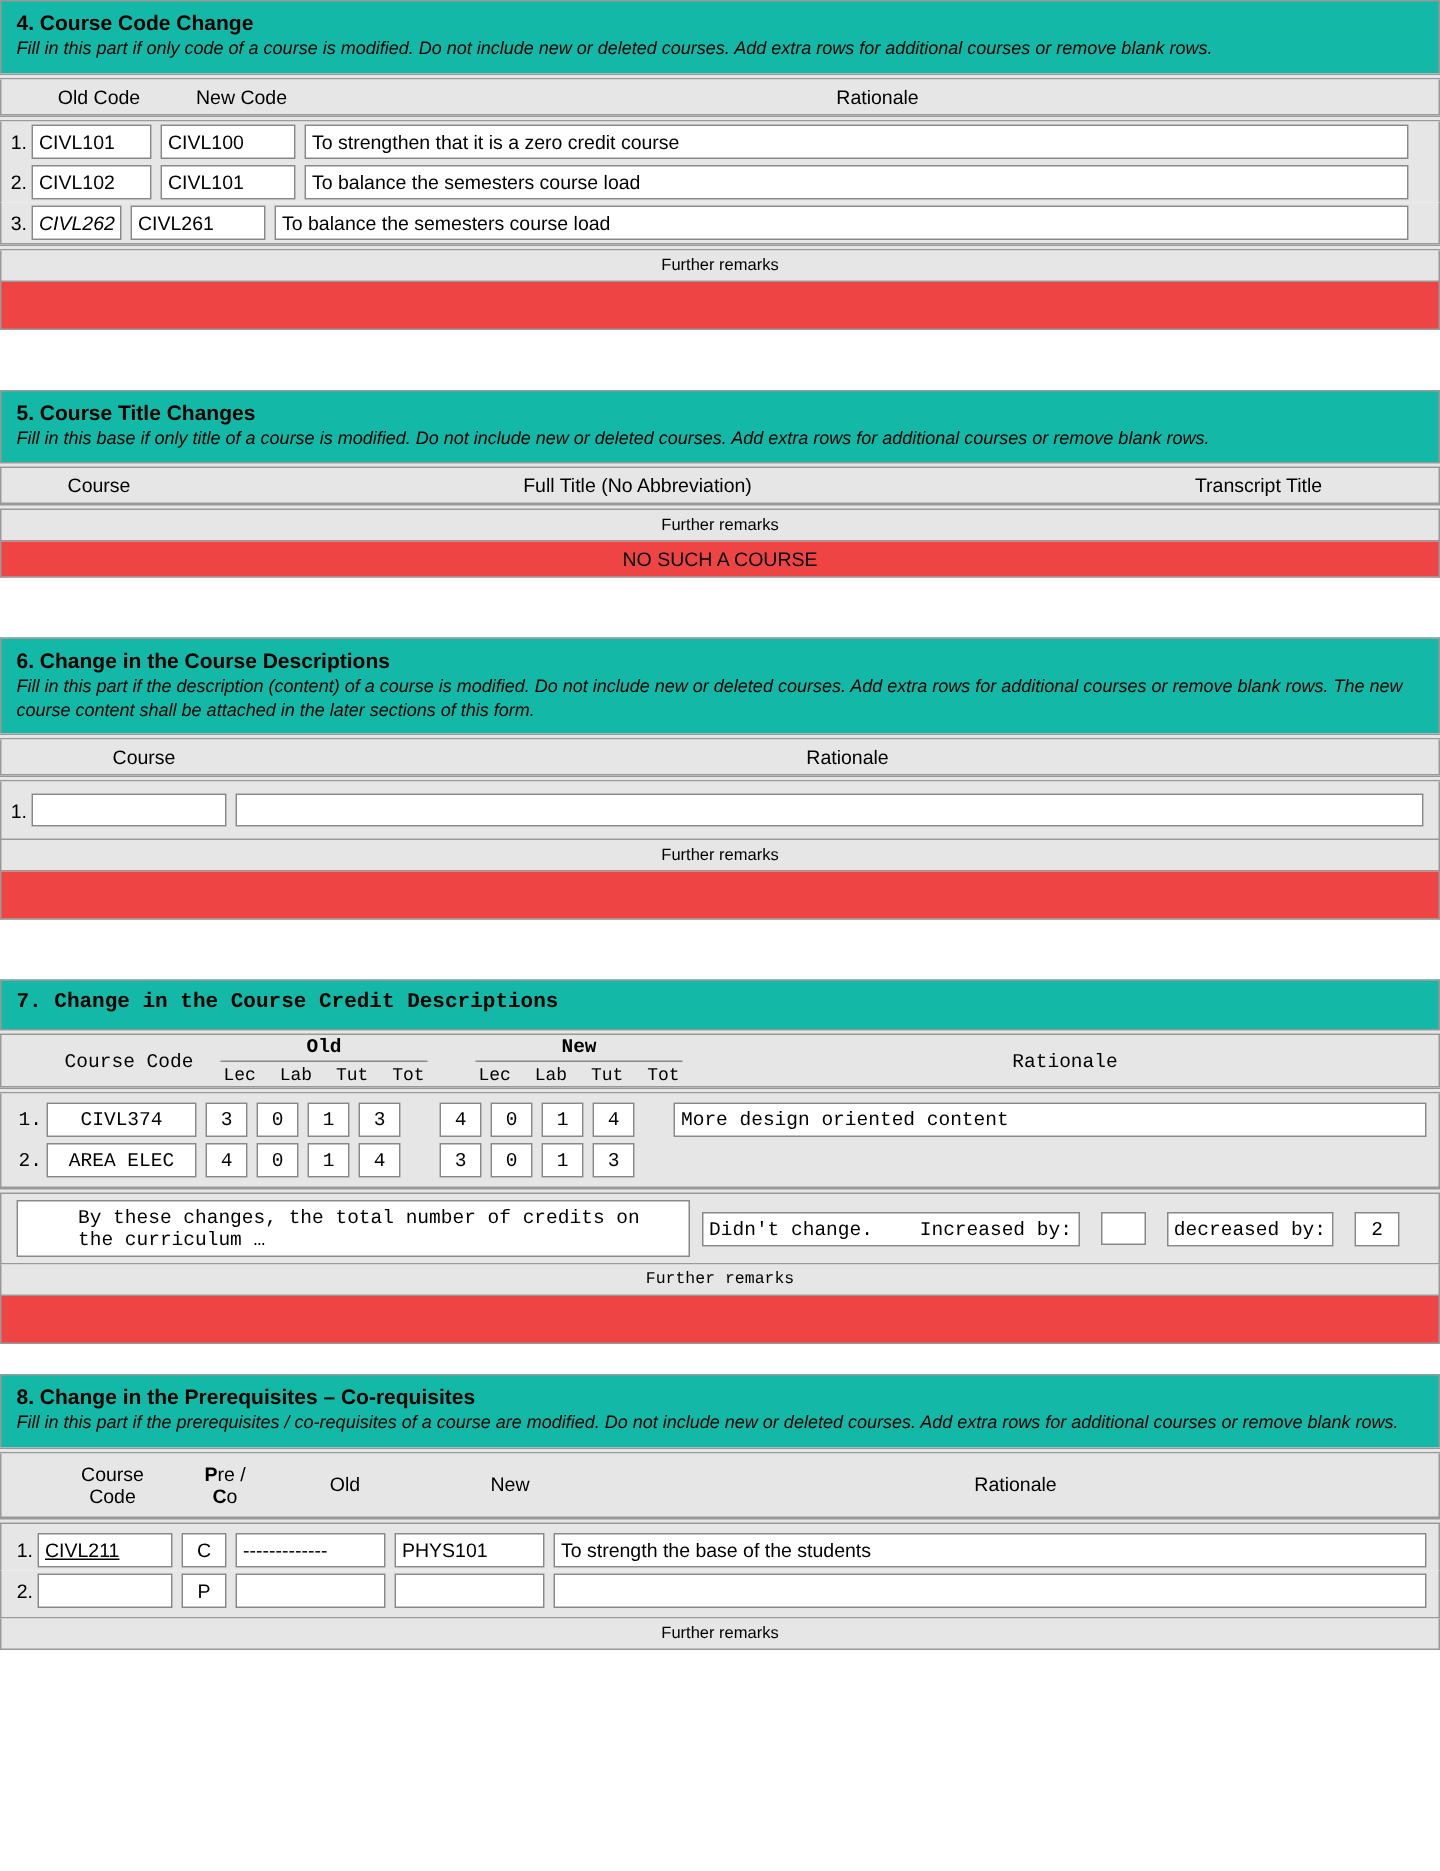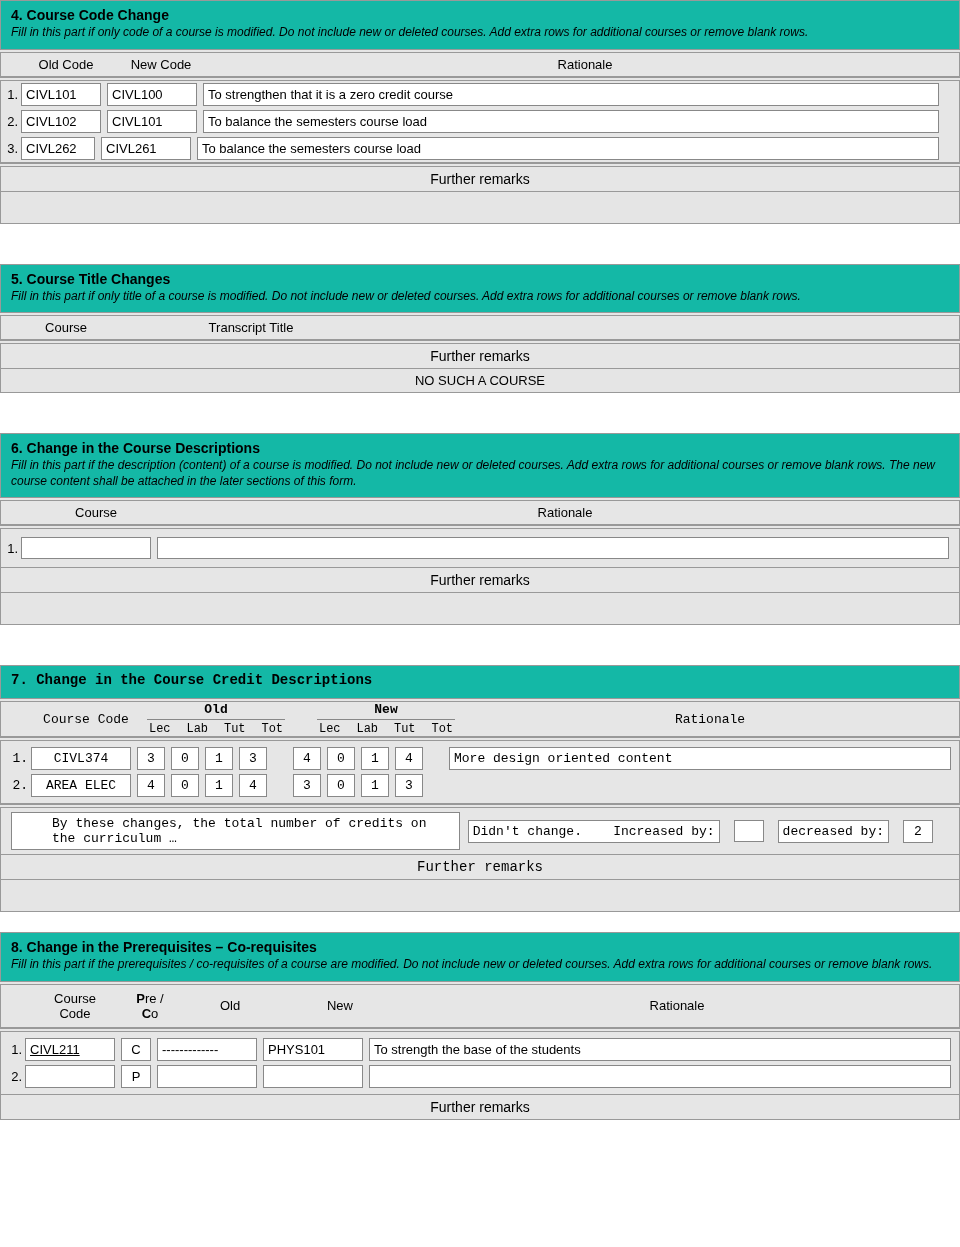--- a/index.html
+++ b/index.html
@@ -65,24 +65,24 @@
     font-size: 13px;
     margin-right: 6px;
     min-height: 22px;
     display: flex;
     align-items: center;
   }
   .box.center { justify-content: center; }
   .remarks-header {
     justify-content: center;
     padding: 4px 0;
-    font-size: 14px;
+    font-size: 11px;
   }
   .remarks-body {
-    background: #e5e5e5;
+    background: #ef4444;
     min-height: 32px;
     padding: 4px 0;
     justify-content: center;
   }
   .subhead-row {
     display: flex;
     border-left: 1px solid #999;
     border-right: 1px solid #999;
     border-bottom: 1px solid #999;
     background: #e6e6e6;
@@ -157,44 +157,45 @@
     <div class="box" style="width:90px;">
         <span>CIVL101</span>
       </div>
     <div class="box" style="flex:1;">
         <span>To balance the semesters course load</span>
       </div>
     <div style="width:14px;"></div>
   </div>
   <div class="value-row">
     <div class="rownum">3.</div>
-    <div class="box" style="width:74px;">
+    <div class="box" style="width:60px;font-style:italic;">
         <span>CIVL262</span>
       </div>
     <div class="box" style="width:90px;">
         <span>CIVL261</span>
       </div>
     <div class="box" style="flex:1;">
         <span>To balance the semesters course load</span>
       </div>
     <div style="width:14px;"></div>
   </div>
   <div class="thinline"></div>
   <div class="remarks-header">Further remarks</div>
   <div class="remarks-body"></div>
 </div>
 
 <div class="section">
   <div class="header-block">
     <div class="title">5. Course Title Changes</div>
-    <div class="desc">Fill in this part if only title of a course is modified. Do not include new or deleted courses. Add extra rows for additional courses or remove blank rows.</div>
+    <div class="desc">Fill in this base if only title of a course is modified. Do not include new or deleted courses. Add extra rows for additional courses or remove blank rows.</div>
   </div>
   <div class="thinline"></div>
   <div class="col-header-row">
     <div class="col-header-cell" style="width:130px;">Course</div>
+    <div class="col-header-cell" style="flex:1;">Full Title (No Abbreviation)</div>
     <div class="col-header-cell" style="width:240px;">Transcript Title</div>
   </div>
   <div class="thinline"></div>
   <div class="remarks-header">Further remarks</div>
   <div class="remarks-body" style="min-height:24px;">NO SUCH A COURSE</div>
 </div>
 
 <div class="section">
   <div class="header-block">
     <div class="title">6. Change in the Course Descriptions</div>

